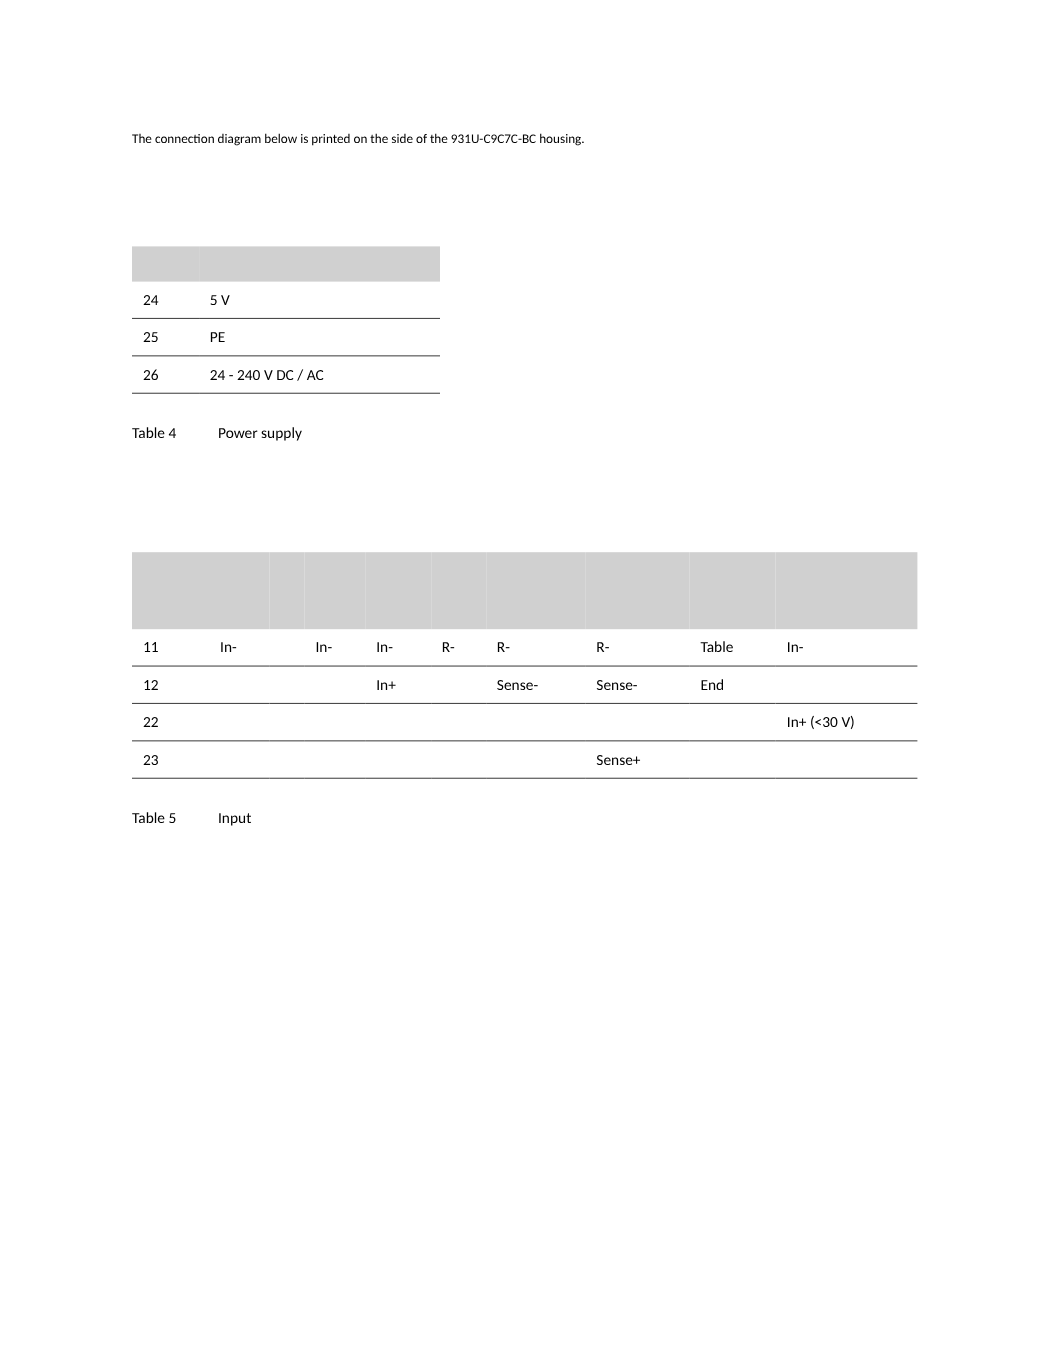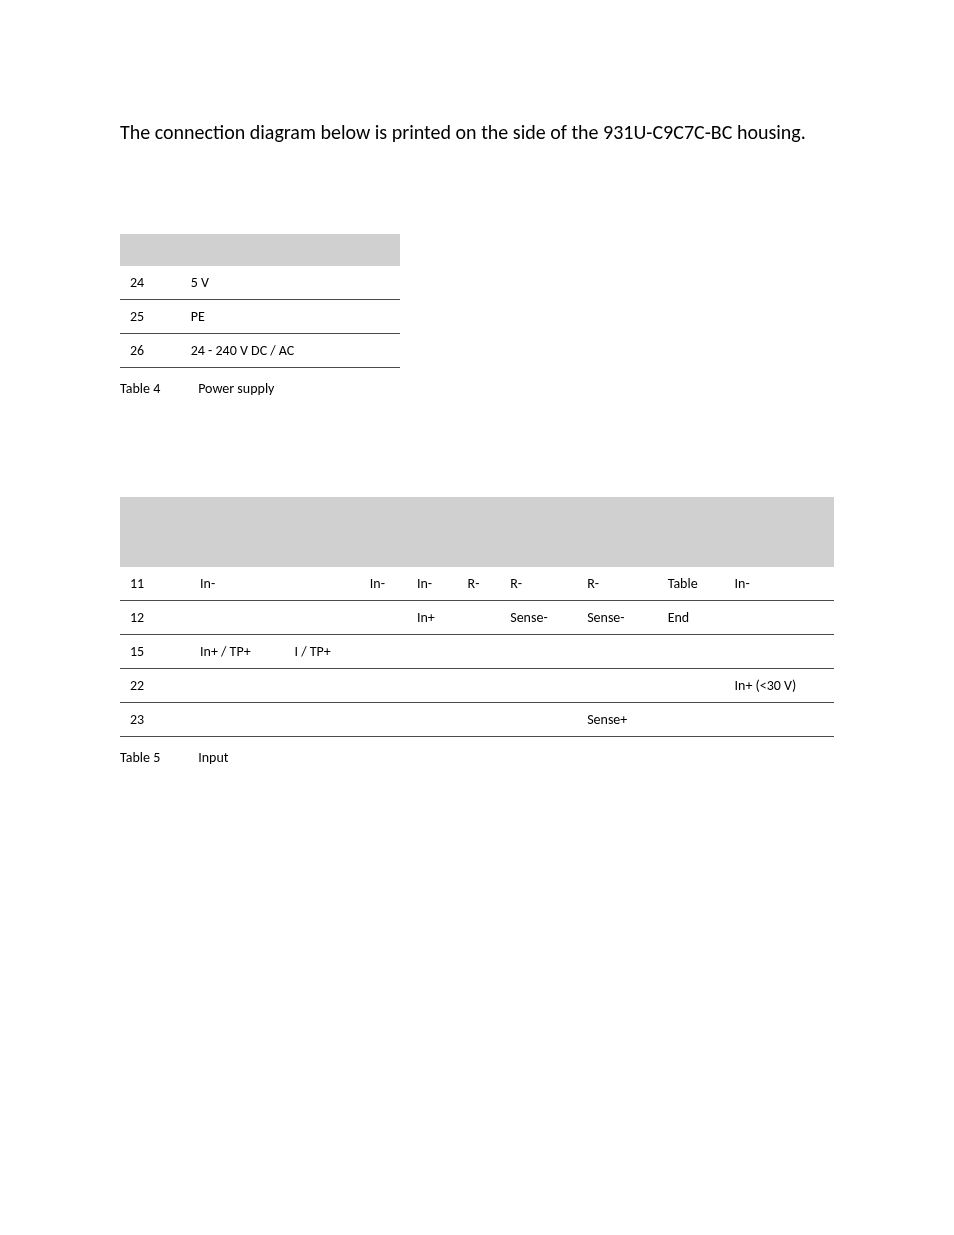--- a/index.html
+++ b/index.html
@@ -7,21 +7,21 @@
     font-size: 15px;
     color: #000;
     background: #fff;
     margin: 0;
     padding: 120px 120px 40px 120px;
     width: 954px;
     box-sizing: border-box;
   }
   .intro {
     margin-bottom: 90px;
-    font-size: 20px;
+    font-size: 12px;
   }
   table {
     border-collapse: collapse;
     width: 100%;
   }
   .table4 {
     width: 280px;
     margin-top: 18px;
   }
   th, td {
@@ -41,20 +41,21 @@
   tbody tr {
     border-bottom: 1px solid #4a4a4a;
   }
   .caption {
     font-size: 14px;
     margin-top: 12px;
   }
   .caption-label {
     display: inline-block;
     width: 75px;
+    margin-top: 15px;
   }
   .spacer {
     height: 100px;
   }
   .table5 th:first-child, .table5 td:first-child { width: 50px; }
 </style>
 </head>
 <body>
 
 <div class="intro">The connection diagram below is printed on the side of the 931U-C9C7C-BC housing.</div>
@@ -122,32 +123,20 @@
       <td></td>
       <td></td>
       <td>In+</td>
       <td></td>
       <td>Sense-</td>
       <td>Sense-</td>
       <td>End</td>
       <td></td>
     </tr>
     <tr>
-      <td>15</td>
-      <td>In+ / TP+</td>
-      <td>I     / TP+</td>
-      <td></td>
-      <td></td>
-      <td></td>
-      <td></td>
-      <td></td>
-      <td></td>
-      <td></td>
-    </tr>
-    <tr>
       <td>22</td>
       <td></td>
       <td></td>
       <td></td>
       <td></td>
       <td></td>
       <td></td>
       <td></td>
       <td></td>
       <td>In+ (&lt;30 V)</td>

